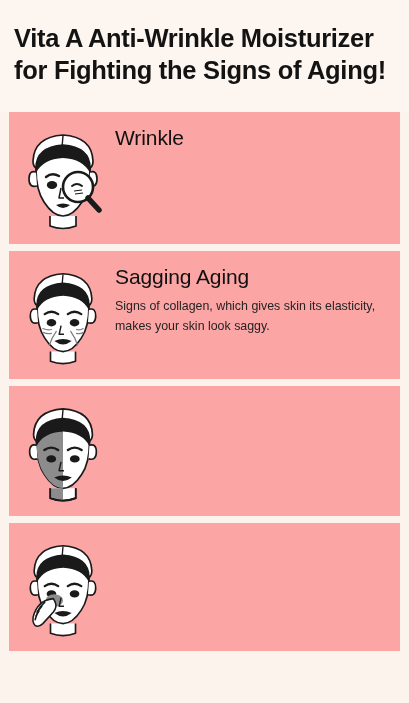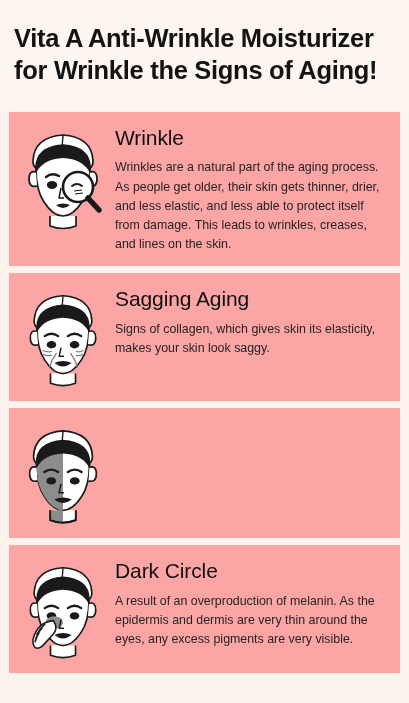--- a/index.html
+++ b/index.html
@@ -62,21 +62,21 @@
   }
 </style>
 </head>
 <body>
 
 <div class="page">
 
   <div class="header">
     <h1>
       <span class="ln">Vita A Anti-Wrinkle Moisturizer</span>
-      <span class="ln">for Wrinkle the Signs of Aging!</span>
+      <span class="ln">for Fighting the Signs of Aging!</span>
     </h1>
   </div>
 
   <div class="cards">
 
     <div class="card">
       <div class="thumb">
         <svg width="86" height="104" viewBox="0 0 86 104">
           <g fill="none" stroke="#1A1A1A" stroke-width="1.7">
             <path d="M30 88 L30 98 Q43 103 56 98 L56 88" fill="#fff"></path>
@@ -93,21 +93,20 @@
           <path d="M41 60 L39 70 L44 70" stroke="#1A1A1A" stroke-width="1.5" fill="none" stroke-linejoin="round"></path>
           <path d="M36 77 Q43 74 50 77 Q43 83 36 77Z" fill="#1A1A1A"></path>
           <circle cx="58" cy="59" r="15" fill="#fff" stroke="#1A1A1A" stroke-width="2.6"></circle>
           <path d="M52 58 Q57 54 62 58" stroke="#1A1A1A" stroke-width="2" fill="none" stroke-linecap="round"></path>
           <path d="M54 63 L62 62 M55 66 L63 65" stroke="#1A1A1A" stroke-width="1.2" fill="none"></path>
           <path d="M68 70 L79 82" stroke="#1A1A1A" stroke-width="5.5" stroke-linecap="round"></path>
         </svg>
       </div>
       <div class="body">
         <h2>Wrinkle</h2>
-        <p>Wrinkles are a natural part of the aging process. As people get older, their skin gets thinner, drier, and less elastic, and less able to protect itself from damage. This leads to wrinkles, creases, and lines on the skin.</p>
       </div>
     </div>
 
     <div class="card">
       <div class="thumb">
         <svg width="86" height="100" viewBox="0 0 86 104">
           <g fill="none" stroke="#1A1A1A" stroke-width="1.7">
             <path d="M30 88 L30 98 Q43 103 56 98 L56 88" fill="#fff"></path>
             <path d="M16 41 Q16 14 43 12 Q70 14 70 41 Q70 62 62 74 Q53 88 43 88 Q33 88 24 74 Q16 62 16 41Z" fill="#fff"></path>
             <path d="M16 44 Q9 42 9 51 Q9 60 17 58" fill="#fff"></path>
@@ -192,20 +191,16 @@
           <path d="M41 61 L39 70 L44 70" stroke="#1A1A1A" stroke-width="1.5" fill="none" stroke-linejoin="round"></path>
           <path d="M34 77 Q43 73 52 77 Q43 84 34 77Z" fill="#1A1A1A"></path>
           <g fill="#fff" stroke="#1A1A1A" stroke-width="1.6" stroke-linecap="round" stroke-linejoin="round">
             <path d="M33 62 Q24 63 19 68 Q14 73 12 81 Q11 87 14 90 Q18 92 22 88 L33 76 Q37 71 35 66Z"></path>
             <path d="M24 66 Q19 70 16 76"></path>
             <path d="M21 70 Q17 74 15 80"></path>
             <path d="M18 75 Q15 79 14 84"></path>
           </g>
         </svg>
       </div>
-      <div class="body">
-        <h2>Dark Circle</h2>
-        <p>A result of an overproduction of melanin. As the epidermis and dermis are very thin around the eyes, any excess pigments are very visible.</p>
-      </div>
     </div>
 
   </div>
 </div>
 
 </body></html>

